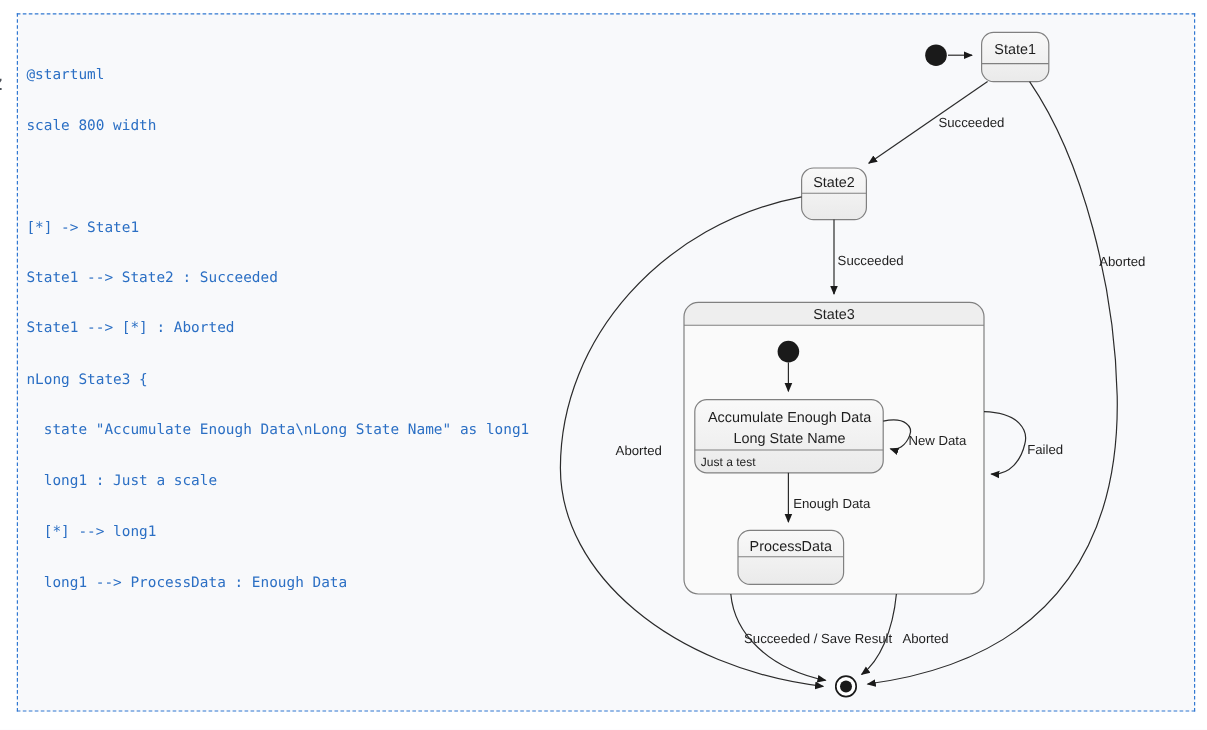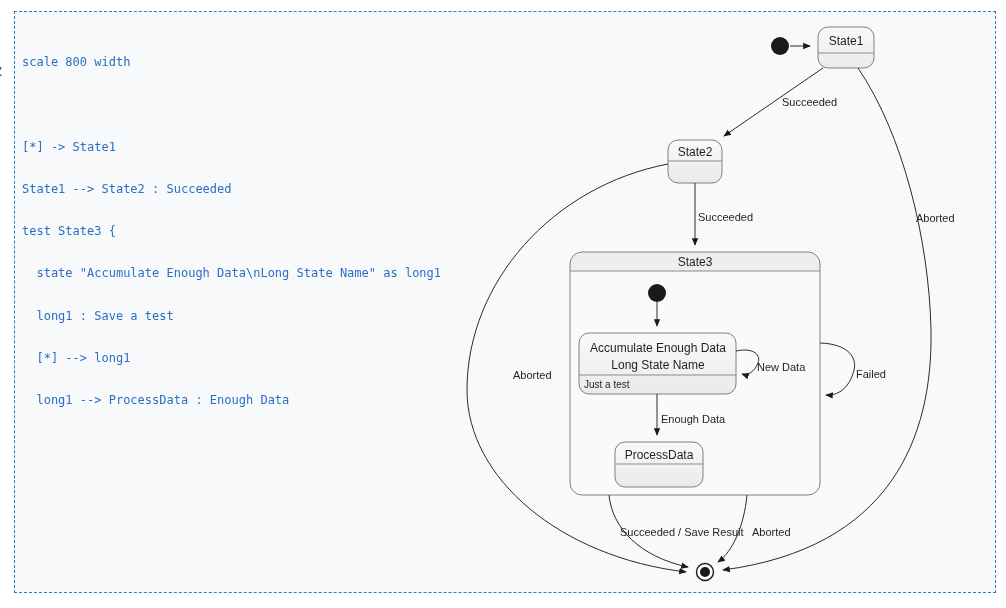--- a/index.html
+++ b/index.html
@@ -50,27 +50,29 @@
 <body>
 
 <div class="screen">
 
   <div class="panel"></div>
 
   <div class="frag" style="top:30px;">]</div>
   <div class="frag" style="top:64px;">Z</div>
 
   <div class="code">
+    <div class="code-line">@startuml</div>
     <div class="code-line">scale 800 width</div>
     <div class="code-line"></div>
     <div class="code-line">[*] -&gt; State1</div>
     <div class="code-line">State1 --&gt; State2 : Succeeded</div>
-    <div class="code-line">test State3 {</div>
+    <div class="code-line">State1 --&gt; [*] : Aborted</div>
+    <div class="code-line">nLong State3 {</div>
     <div class="code-line">  state "Accumulate Enough Data\nLong State Name" as long1</div>
-    <div class="code-line">  long1 : Save a test</div>
+    <div class="code-line">  long1 : Just a scale</div>
     <div class="code-line">  [*] --&gt; long1</div>
     <div class="code-line">  long1 --&gt; ProcessData : Enough Data</div>
     
     
     
     
     
     
   </div>
 

